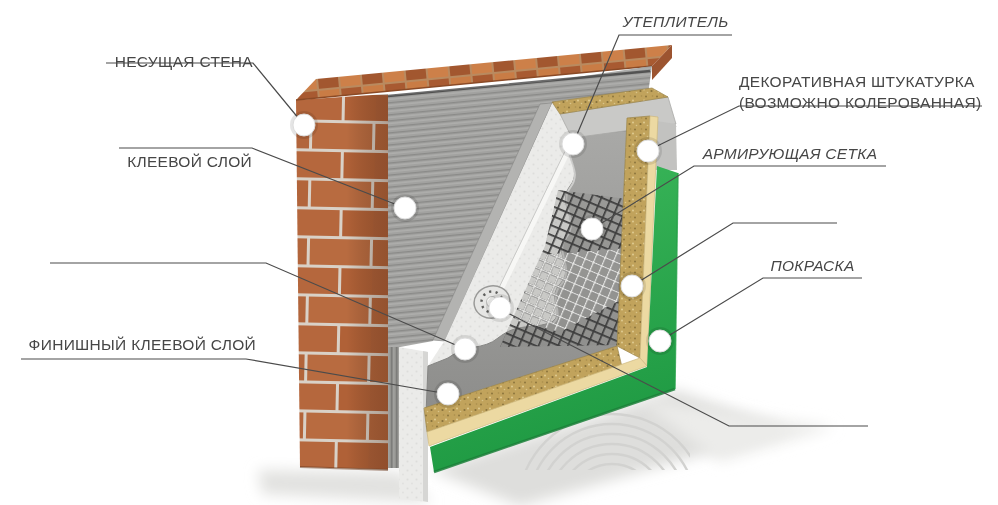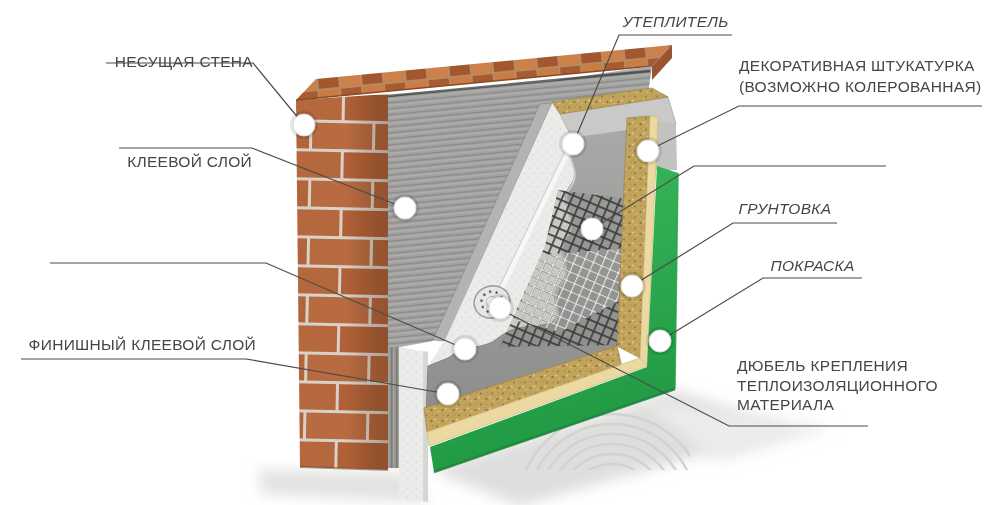--- a/index.html
+++ b/index.html
@@ -8,21 +8,21 @@
   html,body{margin:0;padding:0;background:#ffffff;}
   #stage{
     position:relative; width:998px; height:505px; overflow:hidden;
     background:#ffffff; font-family:"Liberation Sans", sans-serif;
   }
   #art{position:absolute; left:0; top:0;}
   .callout{
     position:absolute; color:var(--c-text); font-size:15.5px; letter-spacing:.3px;
     line-height:21px; white-space:pre-line; user-select:none;
   }
-  .al-r{text-align:right;} .al-c{text-align:center;font-style:italic;} .al-l{text-align:left;}
+  .al-r{text-align:right;} .al-c{text-align:center;font-style:italic;} .al-l{text-align:left;margin-top:16px;}
   #label-nesushchaya-stena     {left:88px;  top:51px;  width:165px;}
   #label-kleevoy-sloy          {left:100px; top:119px; width:152px;margin-top:32px;}
   #label-bazovyy-kleevoy-sloy  {left:36px;  top:238px; width:230px;}
   #label-finishnyy-kleevoy-sloy{left:20px;  top:334px; width:236px;}
   #label-uteplitel             {left:618px; top:11px;  width:115px;}
   #label-dekorativnaya-shtukaturka{left:739px; top:55px; width:248px;}
   #label-armiruyushchaya-setka {left:694px; top:143px; width:192px;}
   #label-gruntovka             {left:733px; top:198px; width:104px;}
   #label-pokraska              {left:763px; top:255px; width:99px;}
   #label-dyubel                {left:737px; top:356px; width:190px; line-height:19.5px;}
@@ -251,18 +251,15 @@
         </g>
     </g>
   </svg>
 
   <div class="callout al-r" id="label-nesushchaya-stena">НЕСУЩАЯ СТЕНА</div>
   <div class="callout al-r" id="label-kleevoy-sloy">КЛЕЕВОЙ СЛОЙ</div>
   <div class="callout al-r" id="label-finishnyy-kleevoy-sloy">ФИНИШНЫЙ КЛЕЕВОЙ СЛОЙ</div>
   <div class="callout al-c" id="label-uteplitel">УТЕПЛИТЕЛЬ</div>
   <div class="callout al-l" id="label-dekorativnaya-shtukaturka">ДЕКОРАТИВНАЯ ШТУКАТУРКА
 (ВОЗМОЖНО КОЛЕРОВАННАЯ)</div>
-  <div class="callout al-c" id="label-gruntovka">ГРУНТОВКА</div>
+  <div class="callout al-c" id="label-armiruyushchaya-setka">АРМИРУЮЩАЯ СЕТКА</div>
   <div class="callout al-c" id="label-pokraska">ПОКРАСКА</div>
-  <div class="callout al-l" id="label-dyubel">ДЮБЕЛЬ КРЕПЛЕНИЯ
-ТЕПЛОИЗОЛЯЦИОННОГО
-МАТЕРИАЛА</div>
 </div>
 
 </body></html>

